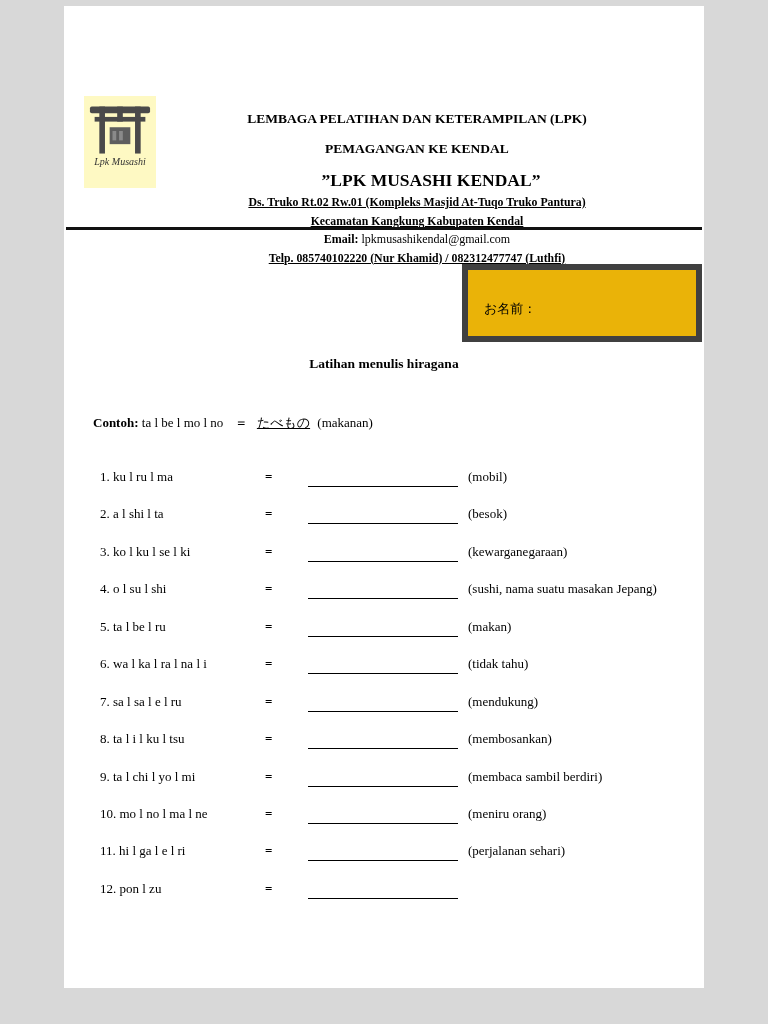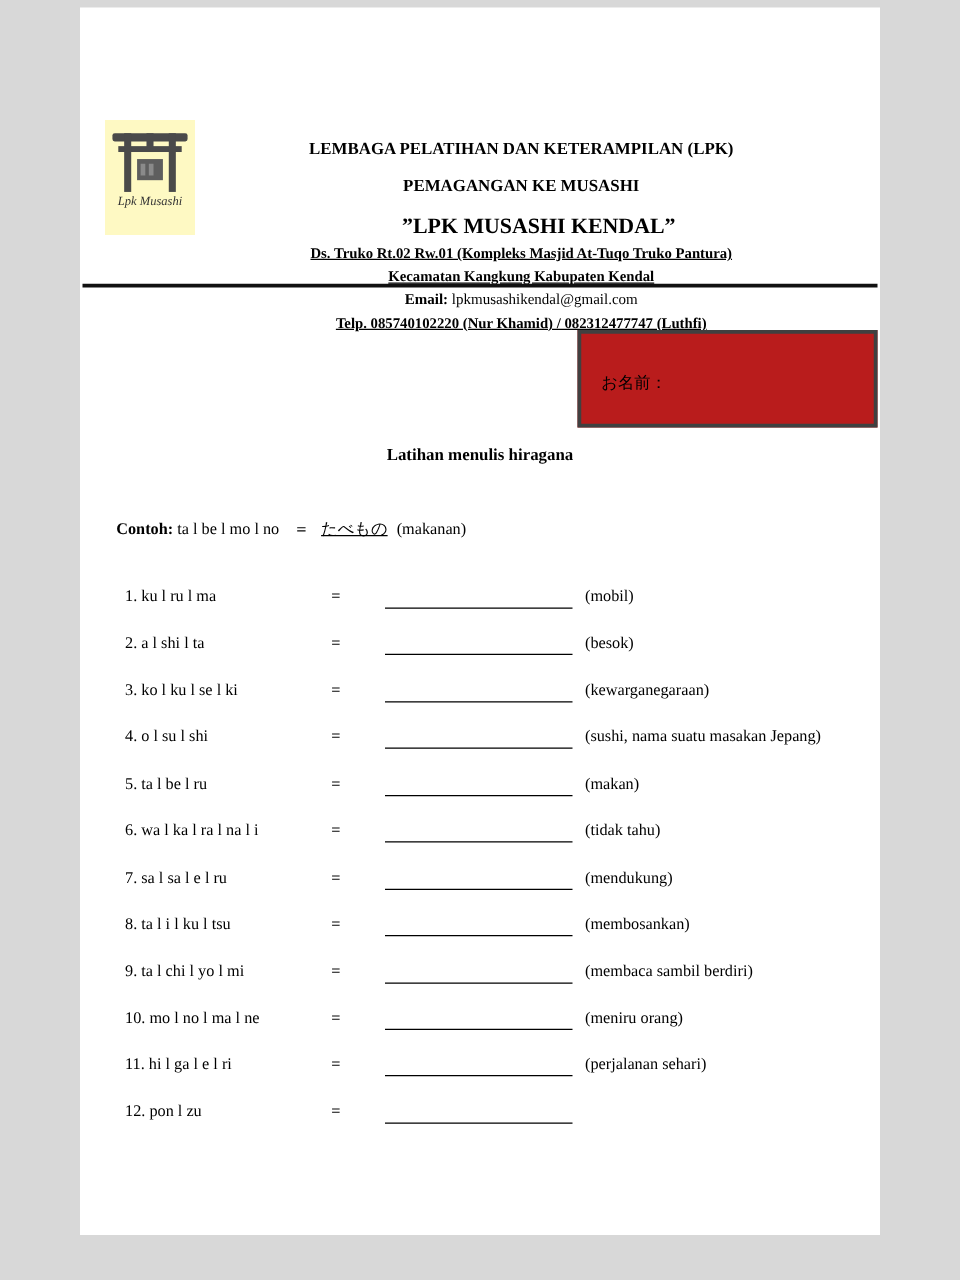--- a/index.html
+++ b/index.html
@@ -32,21 +32,21 @@
   .h-line4,.h-line5,.h-line7{font-size:11.8px;font-weight:bold;line-height:14.5px;margin:4px;text-decoration:underline;}
   .h-line6{font-size:12px;line-height:14.5px;margin:0;}
   .h-line6 .em-label{font-weight:bold;}
   
   .rule{
     position:absolute;top:221px;left:2px;width:636px;height:3px;background:#111;
   }
   
   .name-box{
     position:absolute;top:258px;left:398px;width:240px;height:78px;
-    border:3px solid #404040;background:#b91c1c;box-sizing:border-box;
+    border:6px solid #404040;background:#eab308;box-sizing:border-box;
   }
   .name-box-label{
     position:absolute;left:16px;top:30px;font-size:13px;
   }
   
   .doc-title{
     position:absolute;top:350px;left:0;right:0;text-align:center;
     font-size:13.5px;font-weight:bold;
   }
   
@@ -89,21 +89,21 @@
         <rect x="24" y="29" width="22" height="18" fill="#5e5e5e"></rect>
         <rect x="27" y="33" width="4" height="10" fill="#8a8a8a"></rect>
         <rect x="34" y="33" width="4" height="10" fill="#8a8a8a"></rect>
       </svg>
     </span>
     <span class="logo-caption">Lpk Musashi</span>
   </div>
 
   <div class="header-text">
     <p class="h-line1">LEMBAGA PELATIHAN DAN KETERAMPILAN (LPK)</p>
-    <p class="h-line2">PEMAGANGAN KE MUSASHI</p>
+    <p class="h-line2">PEMAGANGAN KE KENDAL</p>
     <p class="h-line3">”LPK MUSASHI KENDAL”</p>
     <p class="h-line4">Ds. Truko Rt.02 Rw.01 (Kompleks Masjid At-Tuqo Truko Pantura)</p>
     <p class="h-line5">Kecamatan Kangkung Kabupaten Kendal</p>
     <p class="h-line6"><span class="em-label">Email:</span> <span>lpkmusashikendal@gmail.com</span></p>
     <p class="h-line7">Telp. 085740102220 (Nur Khamid) / 082312477747 (Luthfi)</p>
   </div>
 
   <div class="rule"></div>
 
   <div class="name-box">

